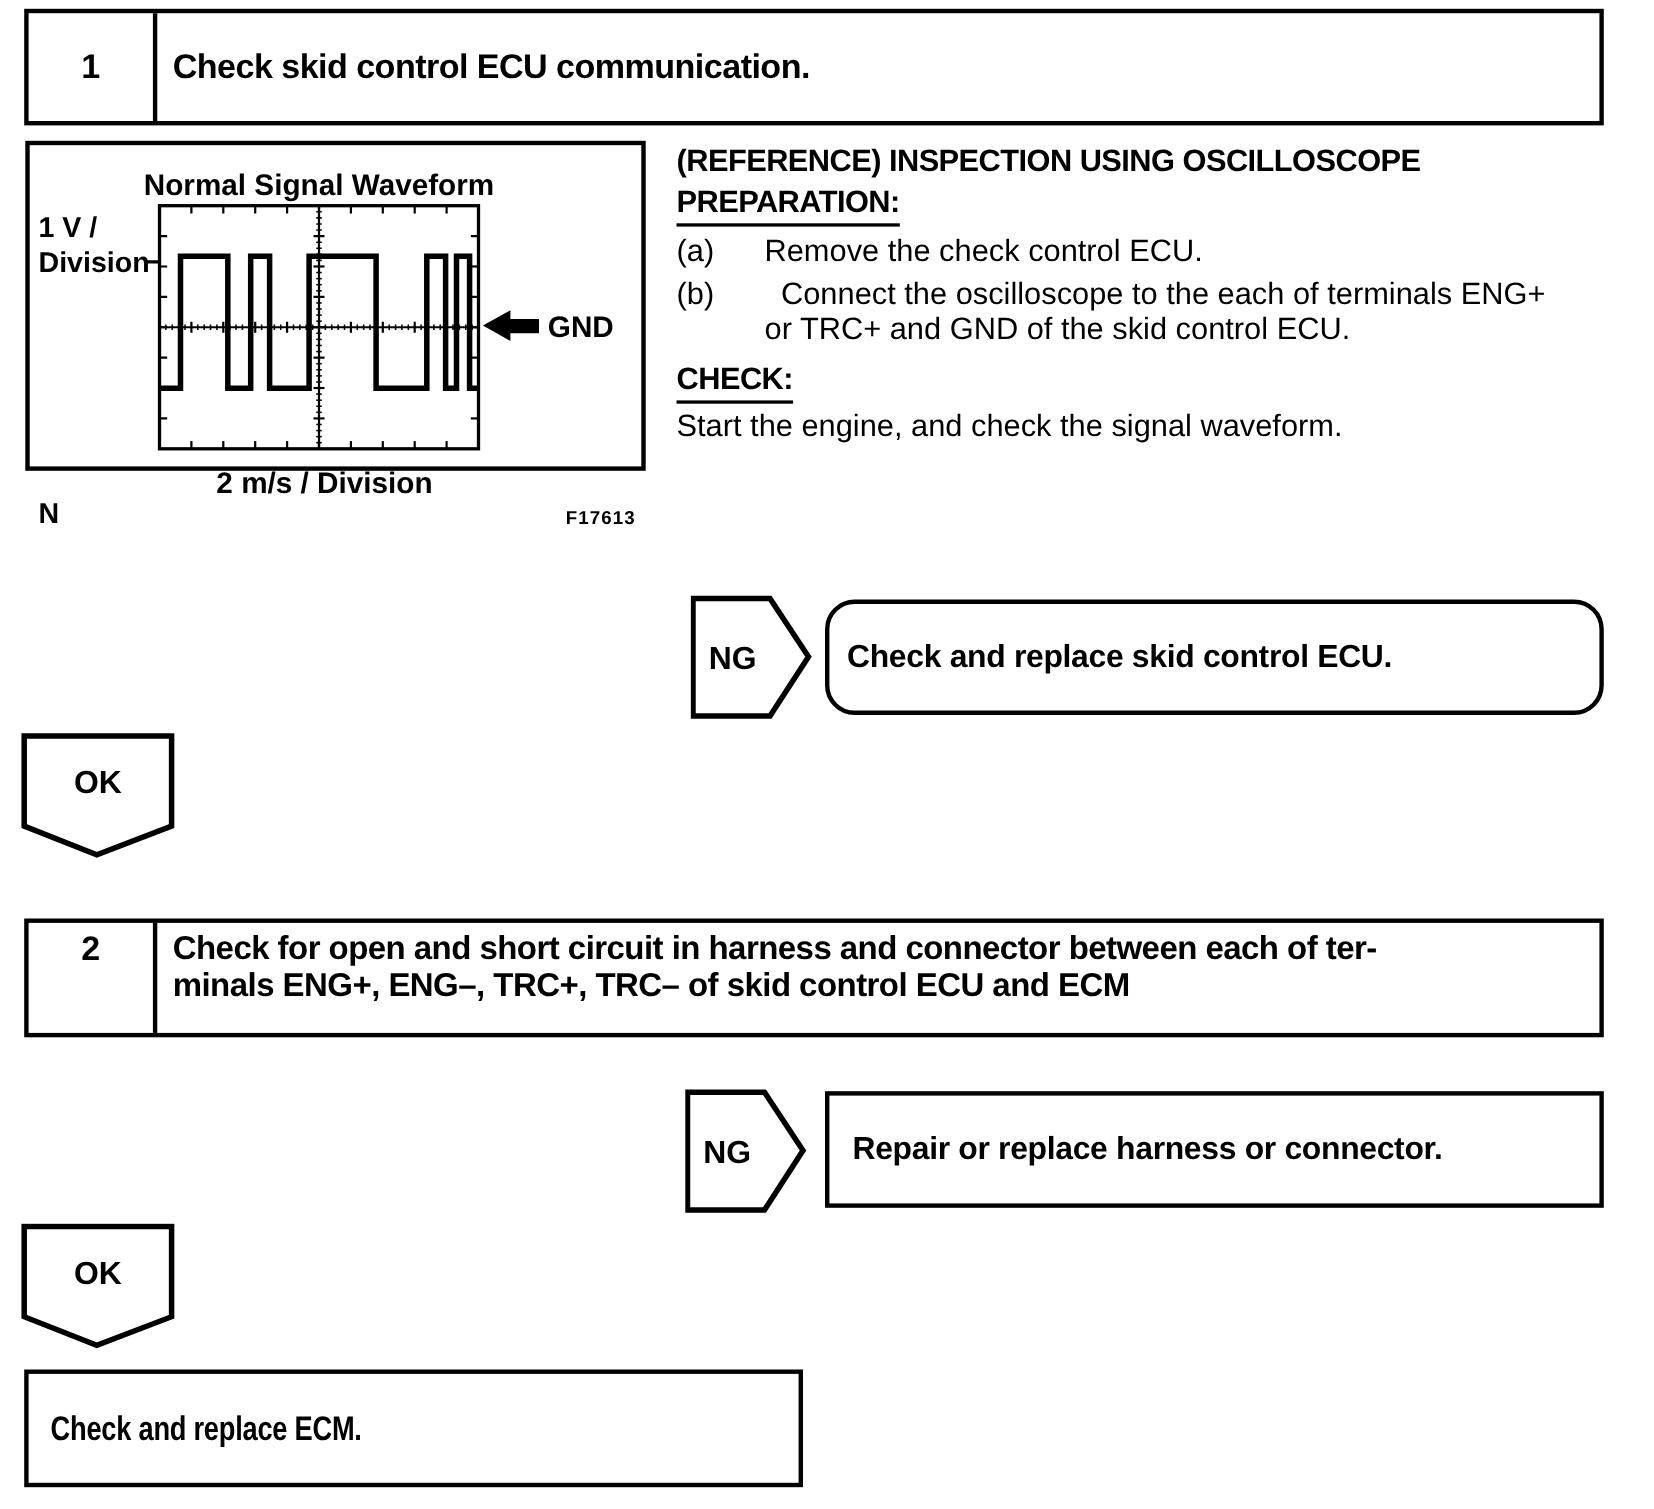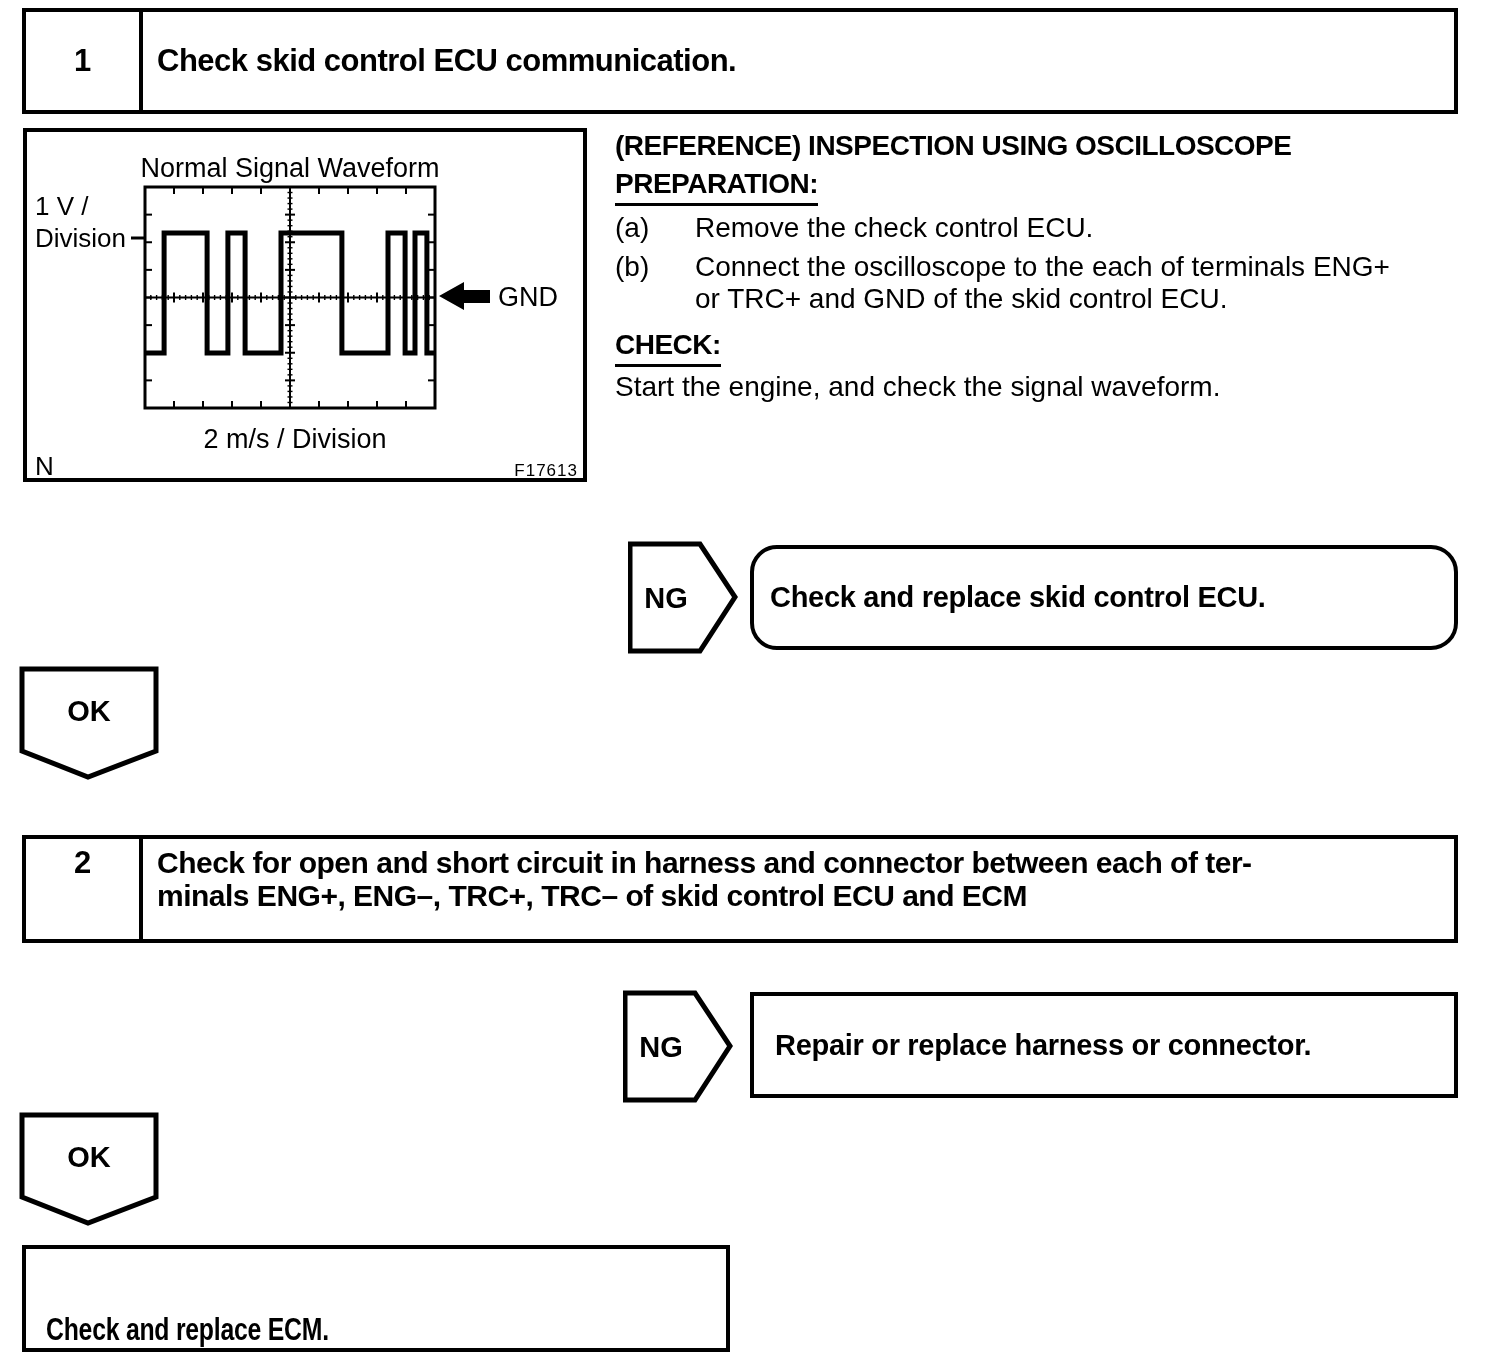--- a/index.html
+++ b/index.html
@@ -50,21 +50,21 @@
   .shape-label{font-size:29px;font-weight:bold;}
 </style>
 </head>
 <body>
 
 <div class="abs stepbox" style="left:22px;top:8px;width:1436px;height:106px;">
   <div class="numcell">1</div>
   <div class="steptitle">Check skid control ECU communication.</div>
 </div>
 
-<div class="abs figurebox" style="left:23px;top:128px;width:564px;height:354px;">
+<div class="abs figurebox" style="left:23px;top:128px;width:564px;height:300px;font-weight:bold;">
   <svg id="scope-svg" width="556" height="346" viewBox="0 0 556 346">
     <text x="263" y="45" text-anchor="middle" class="t27">Normal Signal Waveform</text>
     <text x="8" y="83" class="t26">1 V /</text>
     <text x="8" y="115" class="t26">Division</text>
     <line x1="104" y1="106" x2="118" y2="106" stroke="#000" stroke-width="3"></line>
     <rect x="118" y="55" width="290" height="221" fill="none" stroke="#000" stroke-width="3"></rect>
     <g id="graticule">
         <line x1="118" y1="165.5" x2="408" y2="165.5" stroke="#000" stroke-width="2"></line>
         <line x1="263" y1="55" x2="263" y2="276" stroke="#000" stroke-width="2"></line>
         <line x1="123.8" y1="163" x2="123.8" y2="168" stroke="#000" stroke-width="1.4"></line>
@@ -200,21 +200,21 @@
 <div class="abs refline refbold" style="left:615px;top:130px;">(REFERENCE) INSPECTION USING OSCILLOSCOPE</div>
 
 <div class="abs refline refbold" style="left:615px;top:168px;">
   <span class="underlined">PREPARATION:</span>
 </div>
 
 <div class="abs refline" style="left:615px;top:212px;">(a)</div>
 <div class="abs refline" style="left:695px;top:212px;">Remove the check control ECU.</div>
 
 <div class="abs refline" style="left:615px;top:251px;">(b)</div>
-<div class="abs refline" style="left:695px;top:251px;">Connect the oscilloscope to the each of terminals ENG+</div>
+<div class="abs refline" style="left:710px;top:251px;">Connect the oscilloscope to the each of terminals ENG+</div>
 <div class="abs refline" style="left:695px;top:283px;">or TRC+ and GND of the skid control ECU.</div>
 
 <div class="abs refline refbold" style="left:615px;top:329px;">
   <span class="underlined">CHECK:</span>
 </div>
 <div class="abs refline" style="left:615px;top:371px;">Start the engine, and check the signal waveform.</div>
 
 <svg class="abs" style="left:628px;top:541px;" width="112" height="114">
   <polygon points="2,3 72,3 107,56 72,110 2,110" fill="#fff" stroke="#000" stroke-width="5"></polygon>
   <text x="38" y="67" text-anchor="middle" class="shape-label">NG</text>
@@ -242,15 +242,15 @@
 </svg>
 <div class="abs actionrect" style="left:750px;top:992px;width:708px;height:106px;padding-left:21px;">
   <span>Repair or replace harness or connector.</span>
 </div>
 
 <svg class="abs" style="left:19px;top:1112px;" width="142" height="116">
   <polygon points="3,3 137,3 137,85 69,111 3,85" fill="#fff" stroke="#000" stroke-width="5"></polygon>
   <text x="70" y="55" text-anchor="middle" class="shape-label">OK</text>
 </svg>
 
-<div class="abs actionrect" style="left:22px;top:1245px;width:708px;height:107px;padding-left:20px;align-items:flex-end;">
+<div class="abs actionrect" style="left:22px;top:1245px;width:708px;height:107px;padding-left:20px;">
   <span class="condensed">Check and replace ECM.</span>
 </div>
 
 </body></html>

